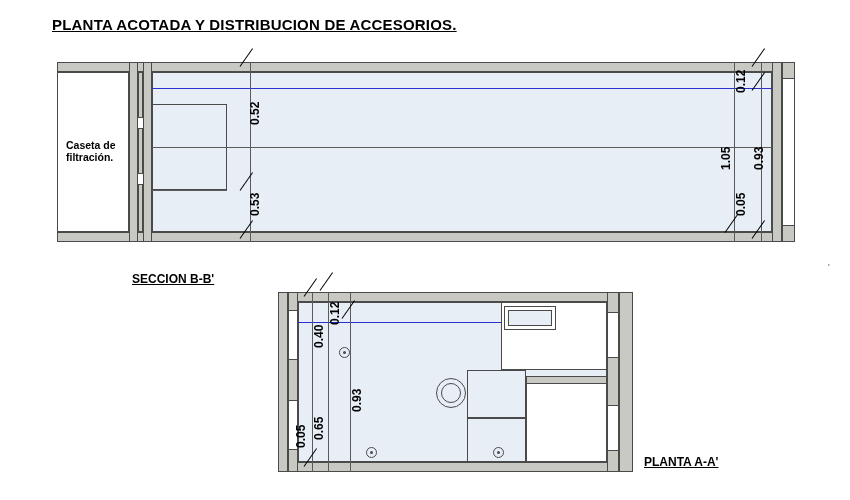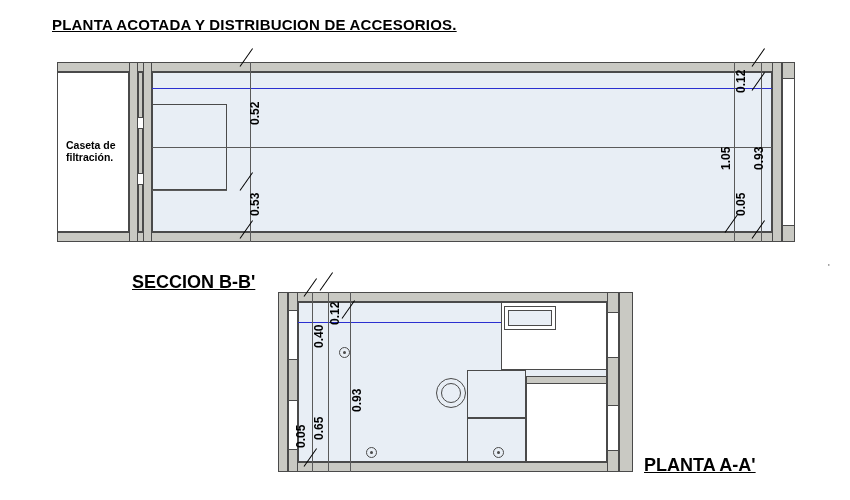--- a/index.html
+++ b/index.html
@@ -17,21 +17,21 @@
   .title{
     position:absolute;
     font-size:15px;
     font-weight:bold;
     letter-spacing:0.2px;
     text-decoration:underline;
     white-space:nowrap;
   }
   .section-label{
     position:absolute;
-    font-size:18px;
+    font-size:12px;
     font-weight:bold;
     text-decoration:underline;
     white-space:nowrap;
   }
   .caseta{
     position:absolute;
     font-size:10.5px;
     font-weight:bold;
     line-height:12px;
     white-space:pre-line;

